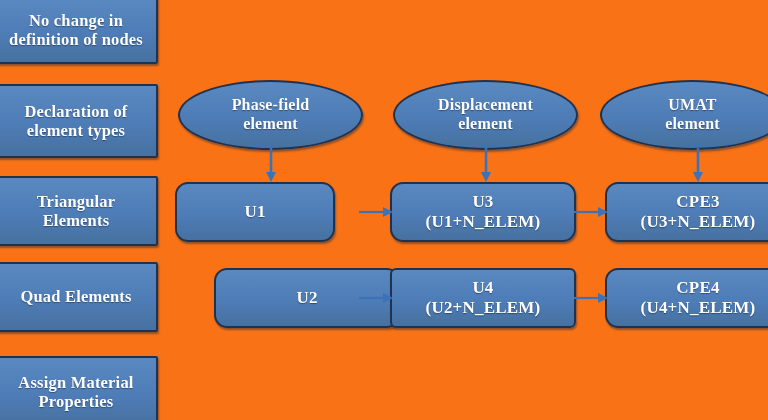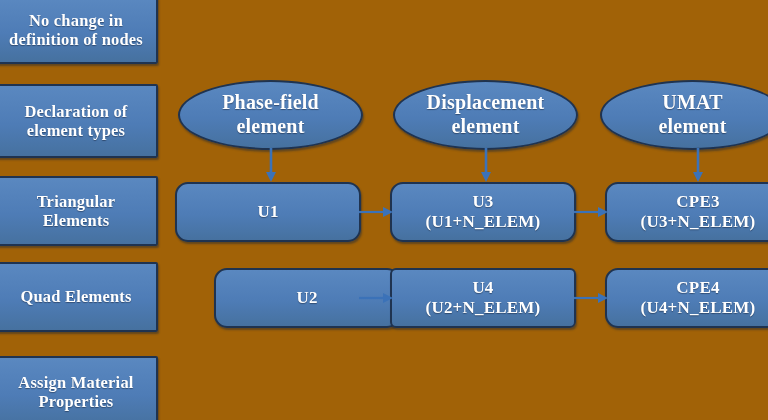--- a/index.html
+++ b/index.html
@@ -11,21 +11,21 @@
   body {
     width: 768px;
     height: 420px;
     font-family: "Liberation Serif", "DejaVu Serif", serif;
     overflow: hidden;
   }
   #diagram {
     position: relative;
     width: 768px;
     height: 420px;
-    background: #a16207;
+    background: #f97316;
   }
 
   
   .node {
     position: absolute;
     box-sizing: border-box;
     display: flex;
     align-items: center;
     justify-content: center;
     text-align: center;
@@ -50,21 +50,21 @@
 
   
   .proc {
     border-radius: 13px;
     font-size: 17px;
   }
 
   
   .ellipse {
     border-radius: 50%;
-    font-size: 20px;
+    font-size: 16px;
   }
 
   .label { display: block; }
   .label-sub { display: block; }
 
   
   .conn {
     position: absolute;
   }
   .conn svg { display: block; overflow: visible; }
@@ -122,21 +122,21 @@
     </span>
   </div>
 
   <div class="node ellipse" style="left:600px; top:80px; width:185px; height:70px;">
     <span>
       <span class="label">UMAT</span>
       <span class="label-sub">element</span>
     </span>
   </div>
 
-  <div class="node proc" style="left:175px; top:182px; width:186px; height:60px;">
+  <div class="node proc" style="left:175px; top:182px; width:160px; height:60px;">
     <span>
       <span class="label">U1</span>
     </span>
   </div>
 
   <div class="node proc" style="left:390px; top:182px; width:186px; height:60px;">
     <span>
       <span class="label">U3</span>
       <span class="label-sub">(U1+N_ELEM)</span>
     </span>

